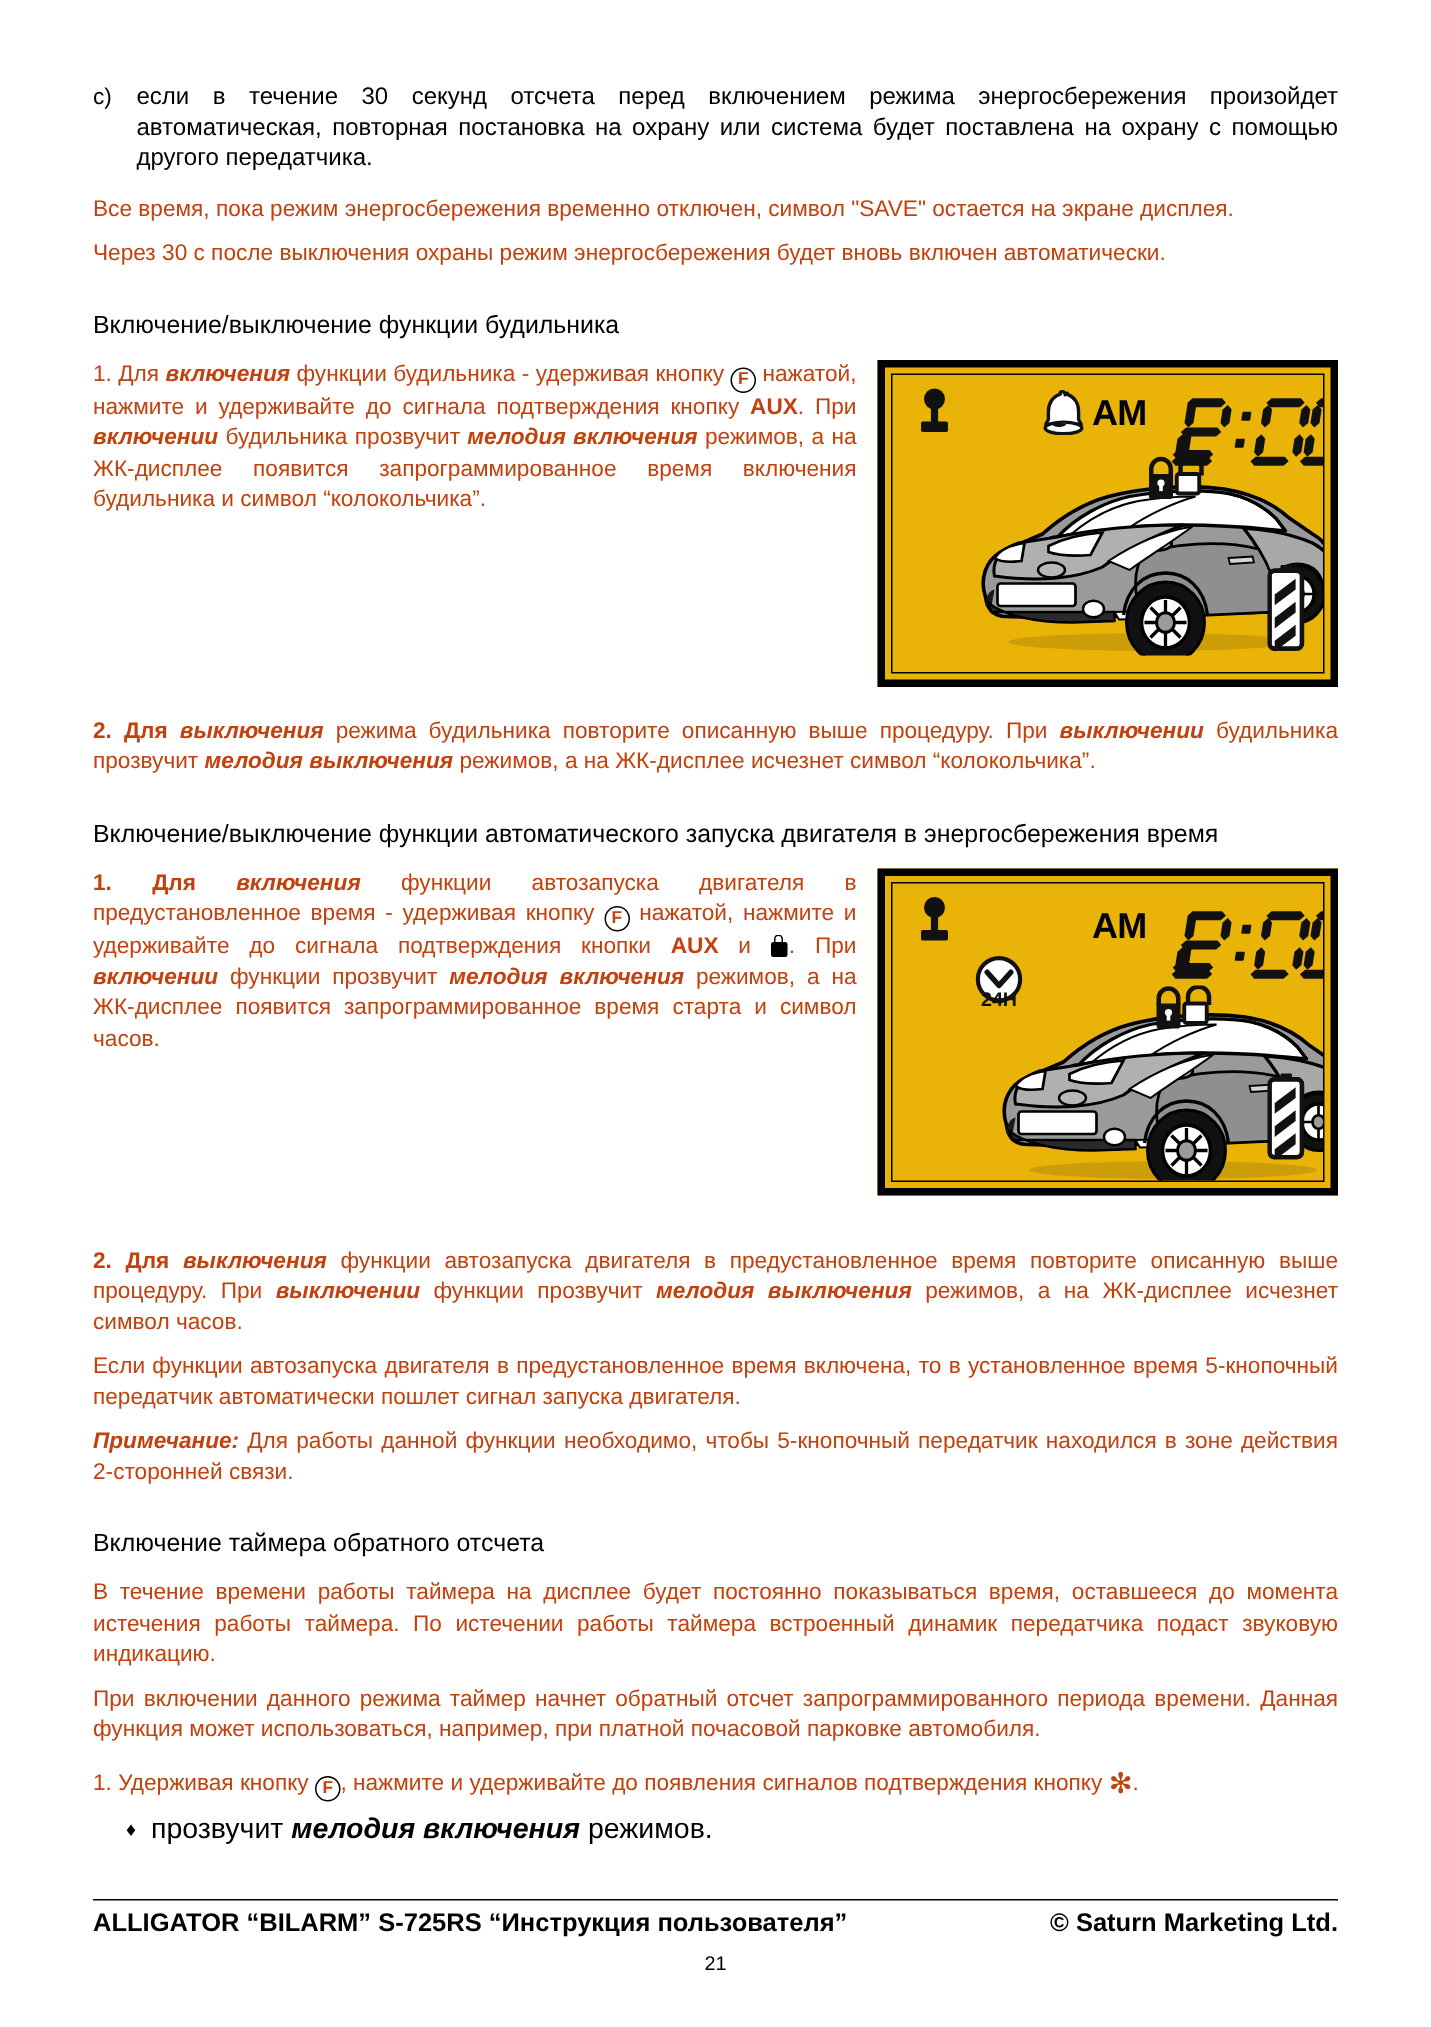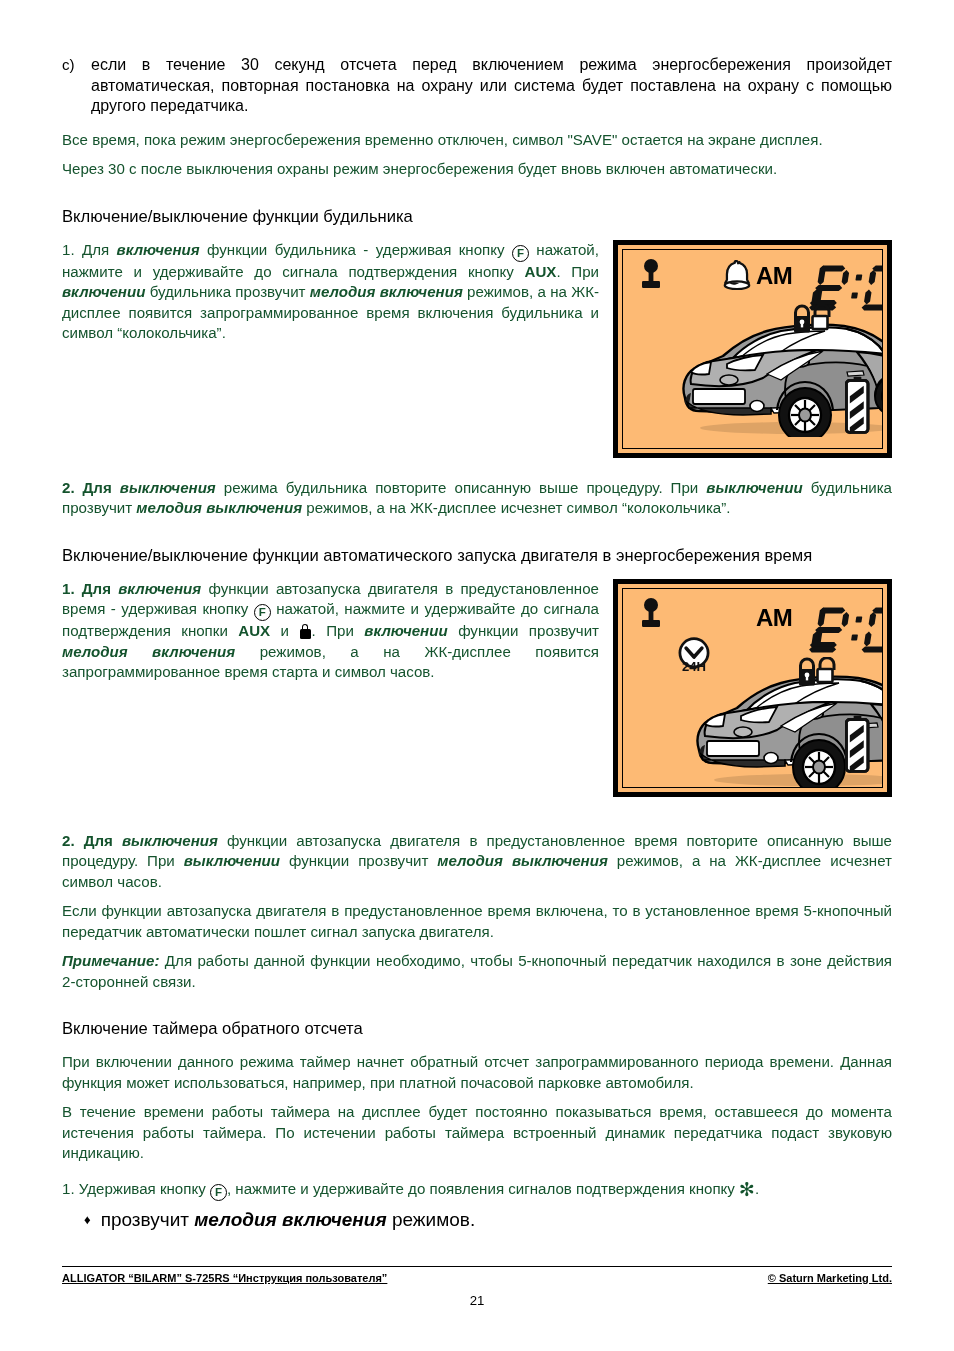--- a/index.html
+++ b/index.html
@@ -28,21 +28,21 @@
     top: 55px;
     width: 830px;
   }
 
   
   p {
     margin: 0 0 0 0;
     font-size: 15.1px;
     line-height: 20.5px;
     text-align: justify;
-    color: #14532d;
+    color: #c2410c;
   }
   .p-gap { margin-bottom: 9px; }
   b, strong { font-weight: bold; margin-top: 17px; }
   .bi { font-weight: bold; font-style: italic; }
   h2 {
     font-size: 16.6px;
     font-weight: normal;
     line-height: 21px;
     margin: 0;
     text-align: justify;
@@ -129,24 +129,24 @@
   .starglyph {
     font-size: 19px;
     font-weight: bold;
     line-height: 0;
     vertical-align: -2px;
     font-family: "DejaVu Sans", sans-serif;
   }
 
   
   .lcd {
-    width: 279px;
+    width: 307px;
     height: 218px;
     border: 5px solid #000;
-    background: #fdba74;
+    background: #eab308;
     box-sizing: border-box;
     position: relative;
     padding: 0;
   }
   .lcd-inner {
     position: absolute;
     left: 4px; top: 4px; right: 4px; bottom: 4px;
     border: 1.5px solid #000;
     overflow: hidden;
   }
@@ -219,23 +219,22 @@
   }
   .footer-rule {
     border-top: 1.6px solid #000;
     width: 100%;
     margin-bottom: 5px;
   }
   .footer-row {
     display: flex;
     justify-content: space-between;
     align-items: baseline;
-    font-size: 11px;
+    font-size: 17px;
     font-weight: bold;
-    text-decoration: underline;
   }
   .footer-page {
     text-align: center;
     font-size: 13.2px;
     font-weight: normal;
     margin-top: 9px;
   }
 </style>
 </head>
 <body>
@@ -490,22 +489,22 @@
     <div class="clearer"></div>
 
     <p class="p-gap" style="margin-top:28px"><b>2. Для </b><span class="bi">выключения</span><span> функции автозапуска двигателя в предустановленное время повторите описанную выше процедуру. При </span><span class="bi">выключении</span><span> функции прозвучит </span><span class="bi">мелодия выключения</span><span> режимов, а на ЖК-дисплее исчезнет символ часов.</span></p>
 
     <p class="p-gap">Если функции автозапуска двигателя в предустановленное время включена, то в установленное время 5-кнопочный передатчик автоматически пошлет сигнал запуска двигателя.</p>
 
     <p><span class="bi">Примечание:</span><span> Для работы данной функции необходимо, чтобы 5-кнопочный передатчик находился в зоне действия 2-сторонней связи.</span></p>
 
     <h2 class="h-space-top h-space-bot">Включение таймера обратного отсчета</h2>
 
+    <p class="p-gap">В течение времени работы таймера на дисплее будет постоянно показываться время, оставшееся до момента истечения работы таймера. По истечении работы таймера встроенный динамик передатчика подаст звуковую индикацию.</p>
     <p class="p-gap">При включении данного режима таймер начнет обратный отсчет запрограммированного периода времени. Данная функция может использоваться, например, при платной почасовой парковке автомобиля.</p>
-    <p class="p-gap">В течение времени работы таймера на дисплее будет постоянно показываться время, оставшееся до момента истечения работы таймера. По истечении работы таймера встроенный динамик передатчика подаст звуковую индикацию.</p>
 
     <p style="margin-top:15px"><span>1. Удерживая кнопку </span><span class="fbtn">F</span><span>, нажмите и удерживайте до появления сигналов подтверждения кнопку </span><span class="starglyph">✻</span><span>.</span></p>
 
     <div class="bulletrow">
       <span class="dia">♦</span>
       <span class="btext"><span>прозвучит </span><span class="bi">мелодия включения</span><span> режимов.</span></span>
     </div>
 
   </div>
 

